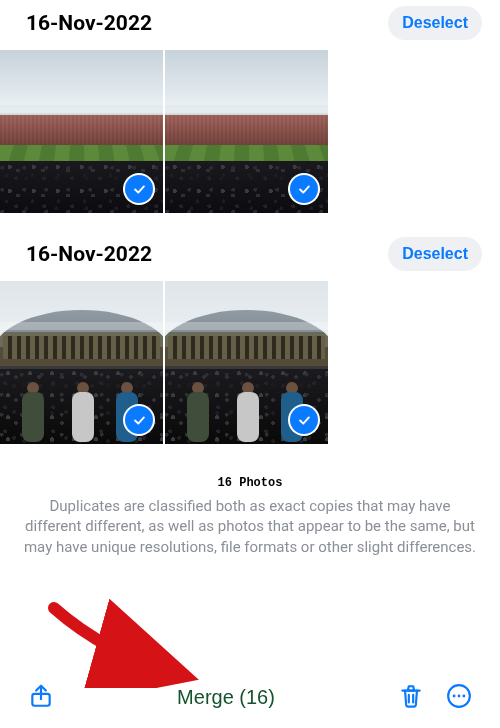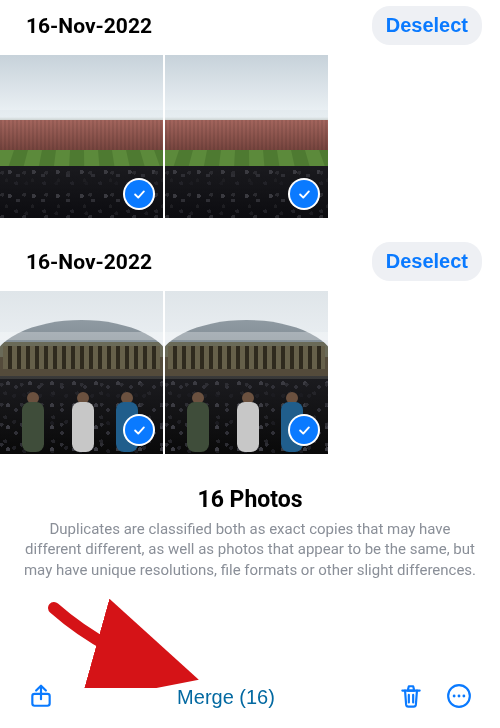--- a/index.html
+++ b/index.html
@@ -1,21 +1,21 @@
 <!DOCTYPE html>
 <html><head>
 <meta charset="utf-8">
 <style>
   * { box-sizing: border-box; margin: 0; padding: 0; }
   html, body { font-family: -apple-system, BlinkMacSystemFont, "Segoe UI", Roboto, sans-serif; background:#fff; color:#000; }
   .app { width:500px; height:728px; position:relative; overflow:hidden; background:#fff; }
   .group { margin-bottom:18px; }
   .group-header { display:flex; align-items:center; justify-content:space-between; padding:6px 18px 10px 26px; }
   .group-title { font-size:21px; font-weight:700; color:#000; }
-  .deselect-btn { background:#eef0f4; color:#0a7aff; border:none; border-radius:18px; padding:8px 14px; font-size:20px; font-weight:600; cursor:pointer; }
+  .deselect-btn { background:#eef0f4; color:#0a7aff; border:none; border-radius:18px; padding:8px 14px; font-size:16px; font-weight:600; cursor:pointer; }
   .thumbs { display:flex; gap:2px; padding-left:0; }
   .thumb { width:163px; height:163px; position:relative; overflow:hidden; background:#333; cursor:pointer; }
   .badge { position:absolute; right:10px; bottom:10px; width:28px; height:28px; border-radius:50%; background:#0a7aff; display:flex; align-items:center; justify-content:center; box-shadow:0 0 0 2px #fff; }
   .badge svg { width:15px; height:15px; fill:none; stroke:#fff; stroke-width:3; stroke-linecap:round; stroke-linejoin:round; }
   
   .scene-stadium { width:100%; height:100%; position:relative;
     background:
       linear-gradient(#cfd7dd 0%, #e6edf1 38%, #e6edf1 38%, #b2b7b0 42%),
       linear-gradient(#b2b7b0 42%, #b2b7b0 46%),
       #000; }
@@ -66,27 +66,27 @@
       radial-gradient(circle at 55% 65%, #1f1f24 0 2px, transparent 2px),
       radial-gradient(circle at 70% 35%, #303037 0 2px, transparent 2px),
       radial-gradient(circle at 86% 58%, #1b1b20 0 2px, transparent 2px),
       linear-gradient(#1b1b1f,#090909);
     background-size:20px 20px,24px 24px,22px 22px,26px 26px,23px 23px,28px 28px,100% 100%;}
   .person { position:absolute; bottom:2px; width:30px; height:60px; }
   .person .head{position:absolute;top:0;left:50%;width:12px;height:12px;margin-left:-6px;border-radius:50%;background:#6b513f;}
   .person .body{position:absolute;top:10px;left:50%;width:22px;height:50px;margin-left:-11px;border-radius:8px;}
   
   .info { padding:14px 22px 6px; text-align:center; }
-  .info-title { font-size:23px; font-weight:700; color:#000; margin-bottom:6px; }
+  .info-title { font-size:12px; font-weight:700; color:#000; margin-bottom:6px;font-family:Liberation Mono, monospace; }
   .info-text { font-size:15px; line-height:1.35; color:#8a8f98; }
   .toolbar { position:absolute; left:0; right:0; bottom:0; height:62px; display:flex; align-items:center; padding:0 22px; background:#fff; }
   .toolbar .spacer { flex:1; }
   .tb-btn { background:none; border:none; cursor:pointer; color:#0a7aff; padding:6px; display:flex; align-items:center; }
   .tb-btn svg { width:26px; height:26px; stroke:#0a7aff; fill:none; stroke-width:2; stroke-linecap:round; stroke-linejoin:round; }
-  .merge-btn { background:none; border:none; color:#0369a1; font-size:20px; font-weight:400; cursor:pointer; padding:6px 10px; }
+  .merge-btn { background:none; border:none; color:#14532d; font-size:20px; font-weight:400; cursor:pointer; padding:6px 10px; }
   
   .arrow { position:absolute; left:48px; top:598px; width:160px; height:90px; pointer-events:none; }
 </style>
 </head>
 <body>
 
 <div class="app">
 
   <div class="group">
     <div class="group-header">

